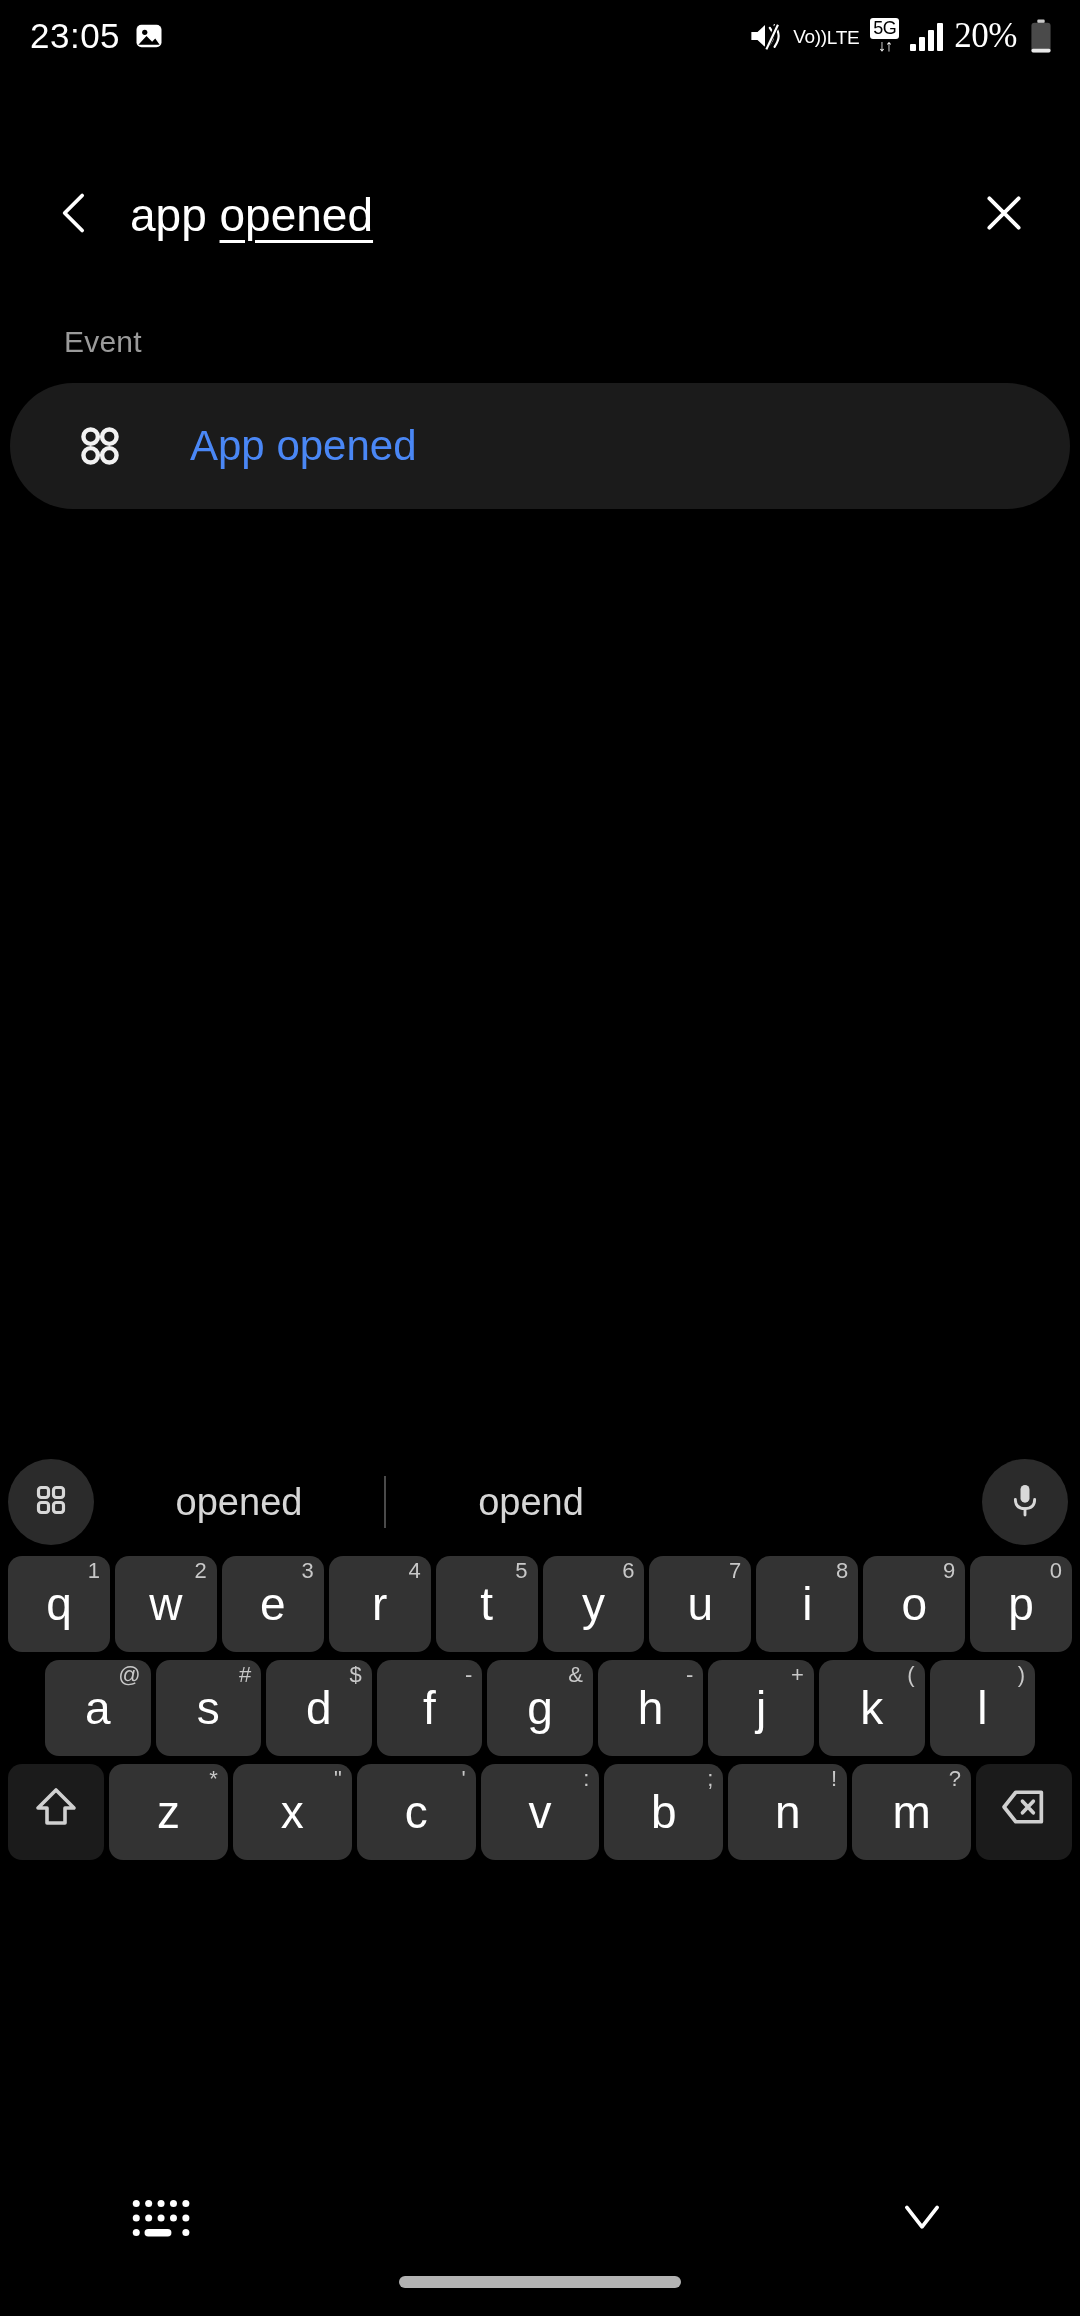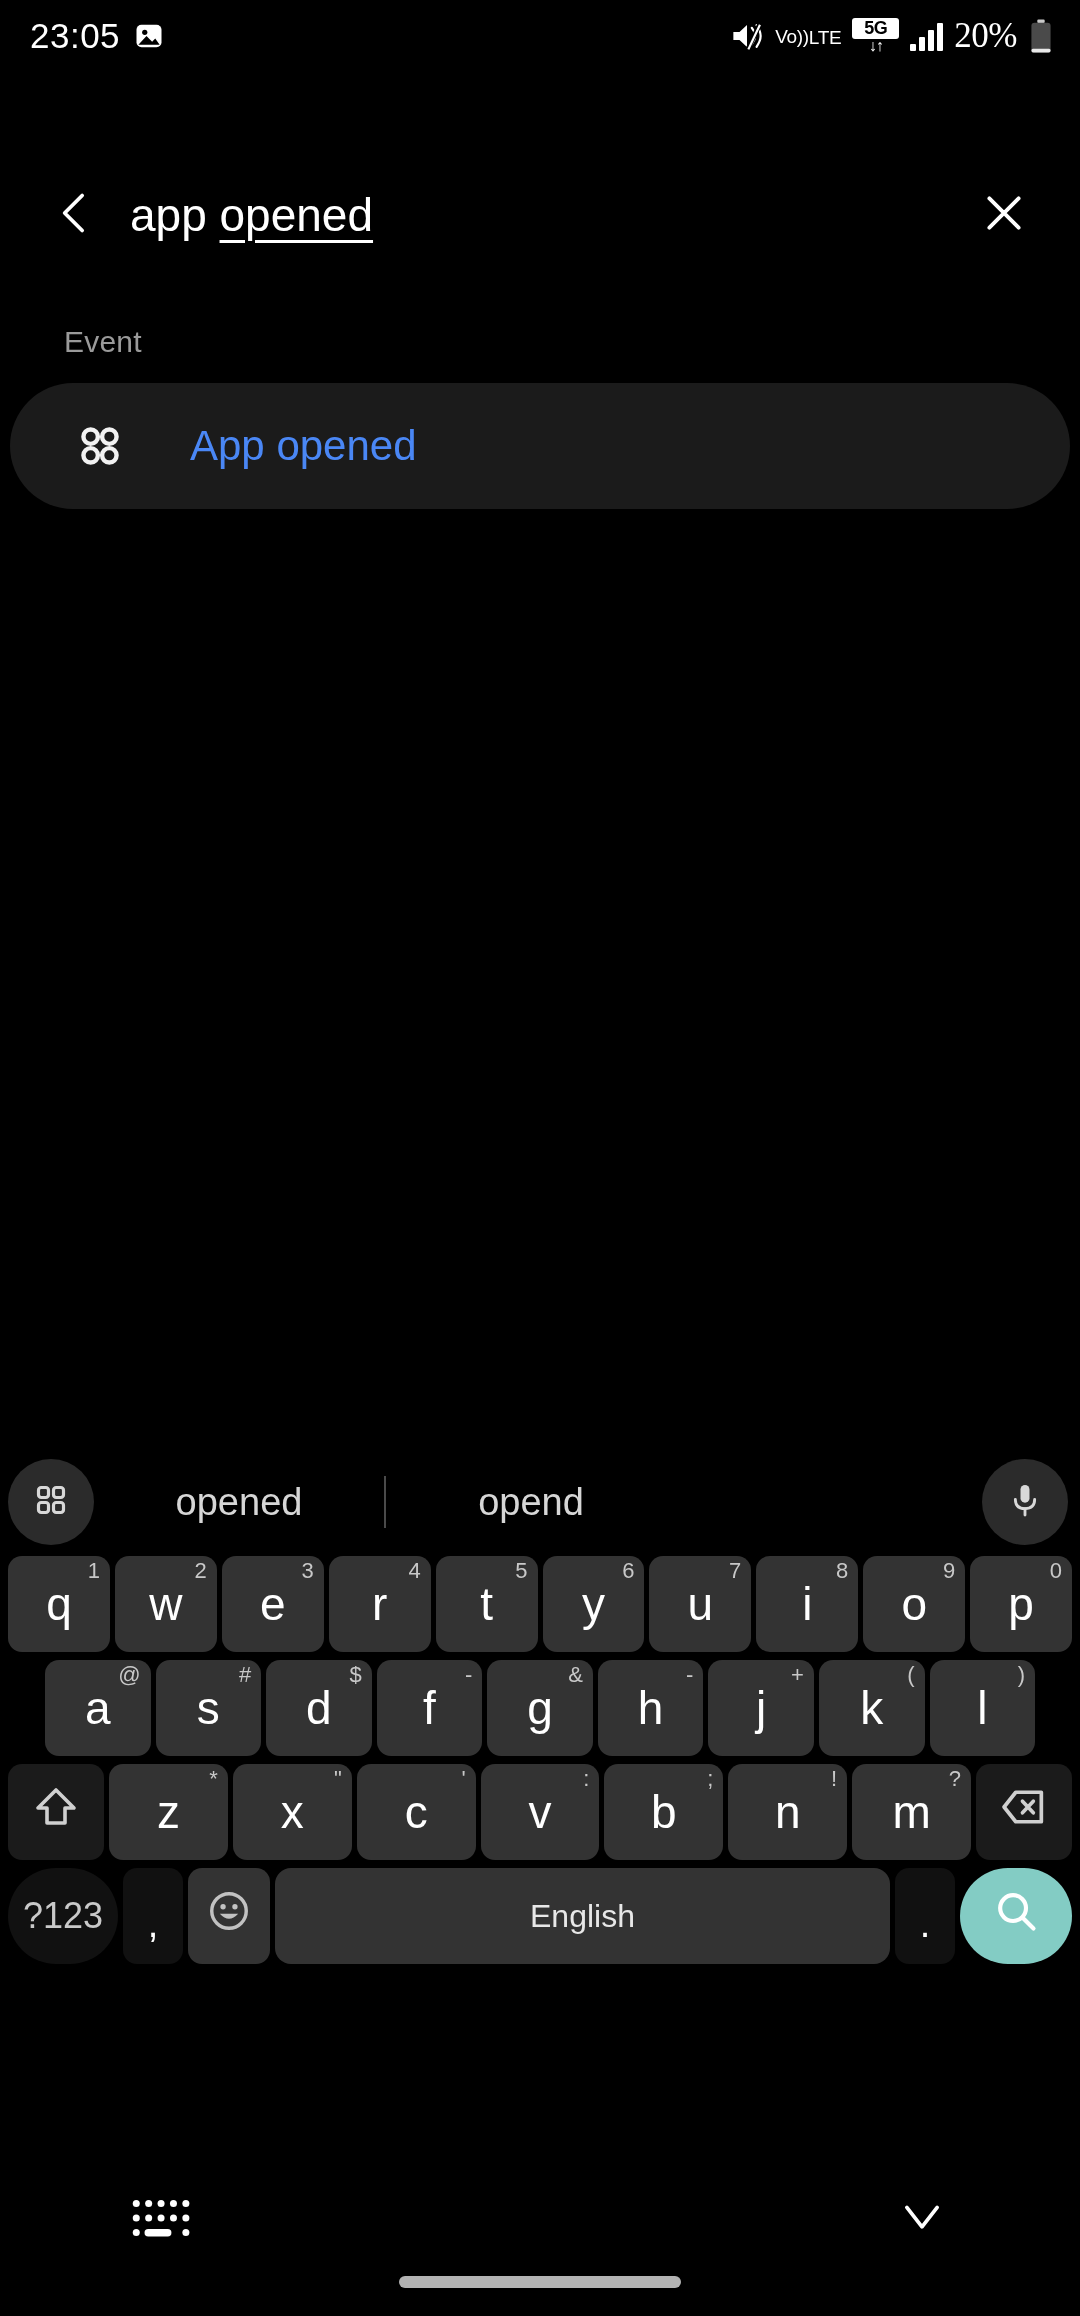--- a/index.html
+++ b/index.html
@@ -20,22 +20,22 @@
   .sb-right { display:flex; align-items:center; gap:11px; }
   .sb-battery-text { color:#fff; font-size:35px; letter-spacing:-0.5px;font-family:Liberation Serif, serif; }
 
   .ic-photo { width:30px; height:30px; }
   .ic-mute { width:34px; height:30px; }
   .ic-volte { display:flex; flex-direction:row; align-items:center;
               color:#fff; line-height:1; }
   .ic-volte .v1 { font-size:19px; letter-spacing:-0.3px; }
   .ic-volte .v2 { font-size:19px; letter-spacing:-0.3px; margin-top:3px; }
   .ic-5g { display:flex; flex-direction:column; align-items:center; }
-  .ic-5g .g5 { background:#fff; color:#000; font-size:18px; font-weight:bold;
-               padding:1px 12px; border-radius:3px; line-height:1.05; letter-spacing:-0.5px; }
+  .ic-5g .g5 { background:#fff; color:#000; font-size:18px; font-weight:normal;
+               padding:1px 3px; border-radius:3px; line-height:1.05; letter-spacing:-0.5px; }
   .ic-5g .arrows { color:#fff; font-size:16px; line-height:1; margin-top:-1px; letter-spacing:-1px;}
   .ic-signal { display:flex; align-items:flex-end; gap:3px; height:30px; }
   .ic-signal i { display:block; width:6px; background:#fff; border-radius:1px; }
   .ic-battery { width:26px; height:34px; position:relative; }
 
   
   .search-header { position:absolute; top:155px; left:0; width:1080px; height:120px;
                    display:flex; align-items:center; }
   .back-btn { width:96px; height:96px; margin-left:26px; display:flex;
               align-items:center; justify-content:center; }
@@ -338,44 +338,20 @@
       <div class="key backspace">
         <span>
           <svg viewBox="0 0 24 24" width="52" height="52">
             <path d="M8.2 5.2 H20 V18.8 H8.2 L2.8 12 Z" stroke="#d0d0d0" stroke-width="1.7" fill="none" stroke-linejoin="round"></path>
             <path d="M11.3 9.3 L16.3 14.7 M16.3 9.3 L11.3 14.7" stroke="#d0d0d0" stroke-width="1.7" stroke-linecap="round"></path>
           </svg>
         </span>
       </div>
     </div>
 
-    <div class="krow r4">
-      <div class="key num">?123</div>
-      <div class="key comma">,</div>
-      <div class="key emoji">
-        <span>
-          <svg viewBox="0 0 24 24" width="46" height="46">
-            <circle cx="12" cy="12" r="9" stroke="#c2c2c2" stroke-width="1.8" fill="none"></circle>
-            <circle cx="8.9" cy="9.8" r="1.4" fill="#c2c2c2"></circle>
-            <circle cx="15.1" cy="9.8" r="1.4" fill="#c2c2c2"></circle>
-            <path d="M7.2 13.4 Q12 18.6 16.8 13.4 Z" fill="#c2c2c2"></path>
-          </svg>
-        </span>
-      </div>
-      <div class="key space">English</div>
-      <div class="key period">.</div>
-      <div class="key enter">
-        <span>
-          <svg viewBox="0 0 24 24" width="50" height="50">
-            <circle cx="10.6" cy="10.6" r="6.2" stroke="#fff" stroke-width="2" fill="none"></circle>
-            <path d="M15.2 15.2 L20.4 20.4" stroke="#fff" stroke-width="2" stroke-linecap="round"></path>
-          </svg>
-        </span>
-      </div>
-    </div>
   </div>
 
   <div class="nav-bar">
     <div class="nav-kbd">
       <span>
         <svg viewBox="0 0 30 22" width="62" height="48">
           <circle cx="4" cy="4" r="1.7" fill="#fff"></circle>
             <circle cx="10" cy="4" r="1.7" fill="#fff"></circle>
           <circle cx="16" cy="4" r="1.7" fill="#fff"></circle>
             <circle cx="22" cy="4" r="1.7" fill="#fff"></circle>

